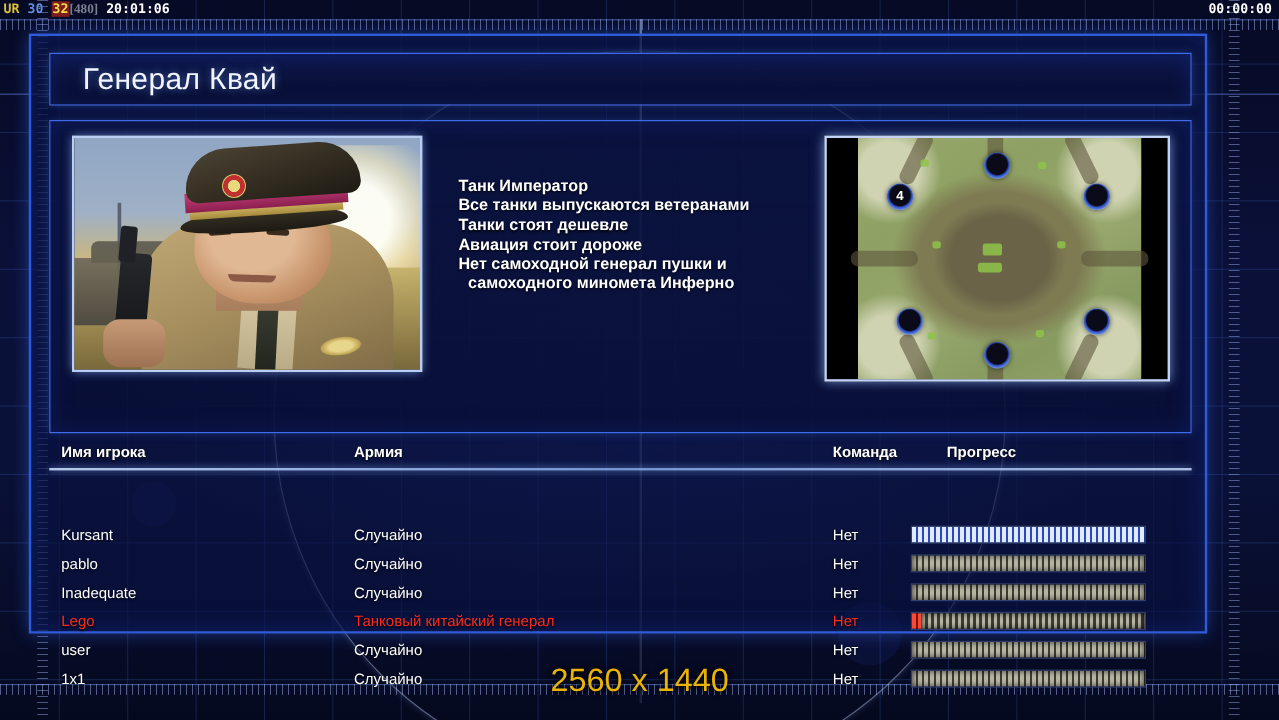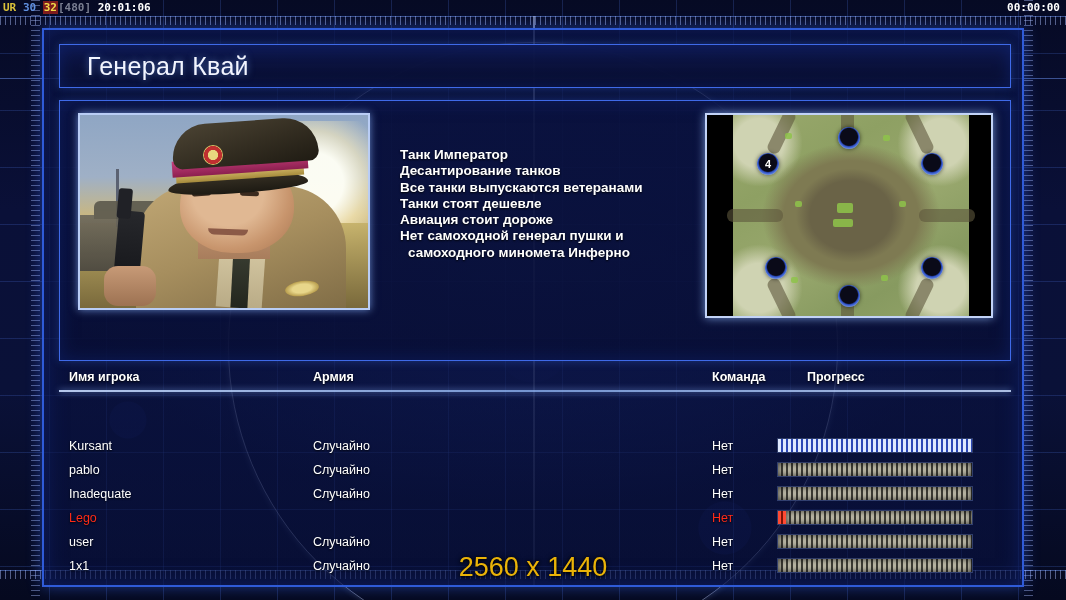--- a/index.html
+++ b/index.html
@@ -17,21 +17,21 @@
     z-index: 60;
     font-family: "DejaVu Sans Mono", monospace;
     font-size: 11px; font-weight: bold; line-height: 15px;
     white-space: nowrap;
   }
   .osd-left { position: absolute; left: 3px; top: 0; }
   .osd-right { position: absolute; right: 6px; top: 0; color: #ffffff; }
   .osd .ur { color: #d9c13a; }
   .osd .n1 { color: #5f8fe0; }
   .osd .n2 { color: #f2dd4a; background: #7f1d1d; padding: 0 1px; }
-  .osd .brk { color: #7a7f92; }
+  .osd .brk { color: #7a7f92; font-family: Liberation Serif, serif; }
   .osd .clock { color: #ffffff; }
 
   
   .bg {
     position: absolute; inset: 0;
     background:
       radial-gradient(ellipse 60% 55% at 50% 45%, rgba(30,52,140,.55), rgba(5,10,35,0) 72%),
       linear-gradient(180deg,#060a24 0%, #0a1038 35%, #0a1138 65%, #05091f 100%);
   }
   .bg-grid {
@@ -77,21 +77,21 @@
   }
   .bg-vline {
     position: absolute; left: 533px; top: 16px; width: 1.5px; height: 570px;
     background: linear-gradient(180deg, rgba(190,205,245,.55), rgba(190,205,245,.12));
   }
   .bg-hline { position: absolute; left: 0; width: 1066px; height: 1px;
     background: rgba(110,150,245,.5); }
 
   
   .panel {
-    position: absolute; left: 42px; top: 28px; width: 982px; height: 559px;
+    position: absolute; left: 24px; top: 28px; width: 982px; height: 500px;
     border: 2px solid #2f5bd8;
     background: linear-gradient(180deg, rgba(9,16,56,.72), rgba(9,18,66,.6));
     box-shadow: 0 0 14px rgba(60,110,255,.45), inset 0 0 22px rgba(20,44,140,.5);
     z-index: 10;
   }
 
   .titlebar {
     position: absolute; left: 15px; top: 14px; width: 952px; height: 44px;
     border: 1px solid #3f6ae8;
     background: linear-gradient(180deg, rgba(14,24,78,.95), rgba(7,12,44,.95));
@@ -368,21 +368,20 @@
           <div class="p-capband"></div>
           <div class="p-capcrown"></div>
           <div class="p-capstar"></div>
           <div class="p-gun"></div>
           <div class="p-hand"></div>
         </div>
       </div>
 
       <div class="desc">
         <div>Танк Император</div>
-        <div>Десантирование танков</div>
         <div>Все танки выпускаются ветеранами</div>
         <div>Танки стоят дешевле</div>
         <div>Авиация стоит дороже</div>
         <div>Нет самоходной генерал пушки и</div>
         <div class="indent"> самоходного миномета Инферно</div>
       </div>
 
       <div class="map-frame">
         <div class="map-img">
           <div class="map-spoke" style="left:42px;top:-6px;width:13px;height:46px;transform:rotate(26deg)"></div>
@@ -441,20 +440,21 @@
           <div class="prow">
             <div class="c col-name">Inadequate</div>
             <div class="c col-army">Случайно</div>
             <div class="c col-team">Нет</div>
             <div class="bar">
               <div class="bar-fill gray" style="width: 100%;"></div>
             </div>
           </div>
           <div class="prow red">
             <div class="c col-name">Lego</div>
+            <div class="c col-army">Танковый китайский генерал</div>
             <div class="c col-team">Нет</div>
             <div class="bar">
               <div class="bar-fill red" style="width: 4%;"></div>
               <div class="bar-fill gray" style="left: 4%; width: 96%;"></div>
             </div>
           </div>
           <div class="prow">
             <div class="c col-name">user</div>
             <div class="c col-army">Случайно</div>
             <div class="c col-team">Нет</div>

